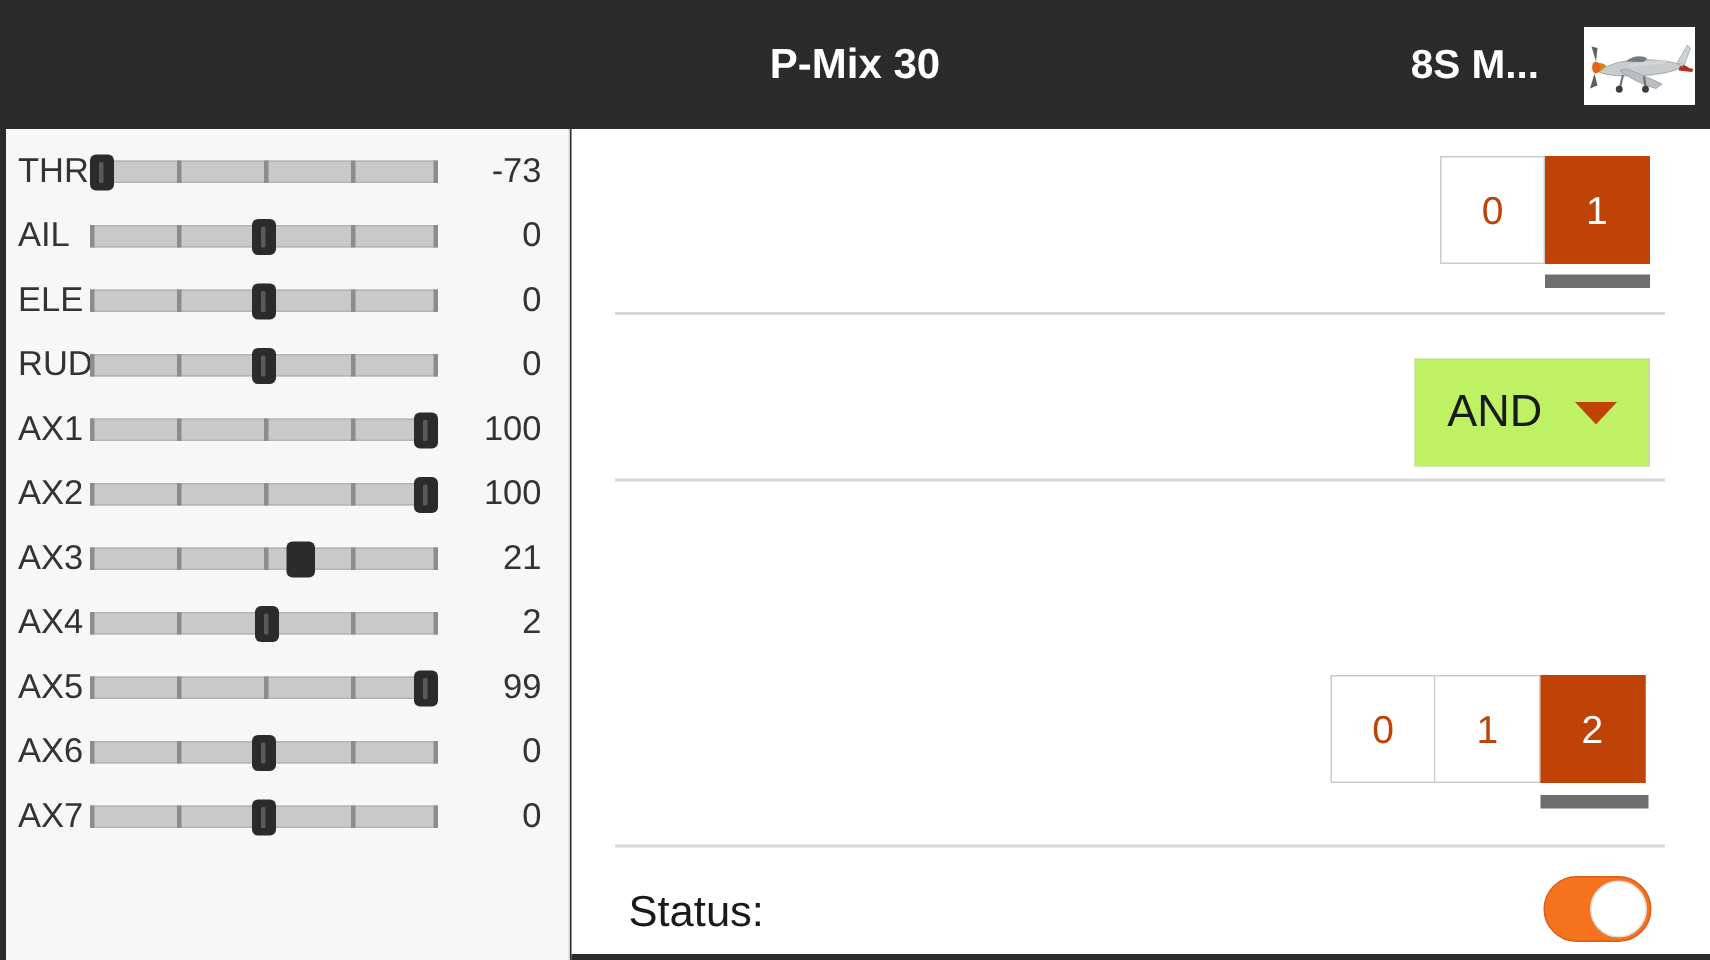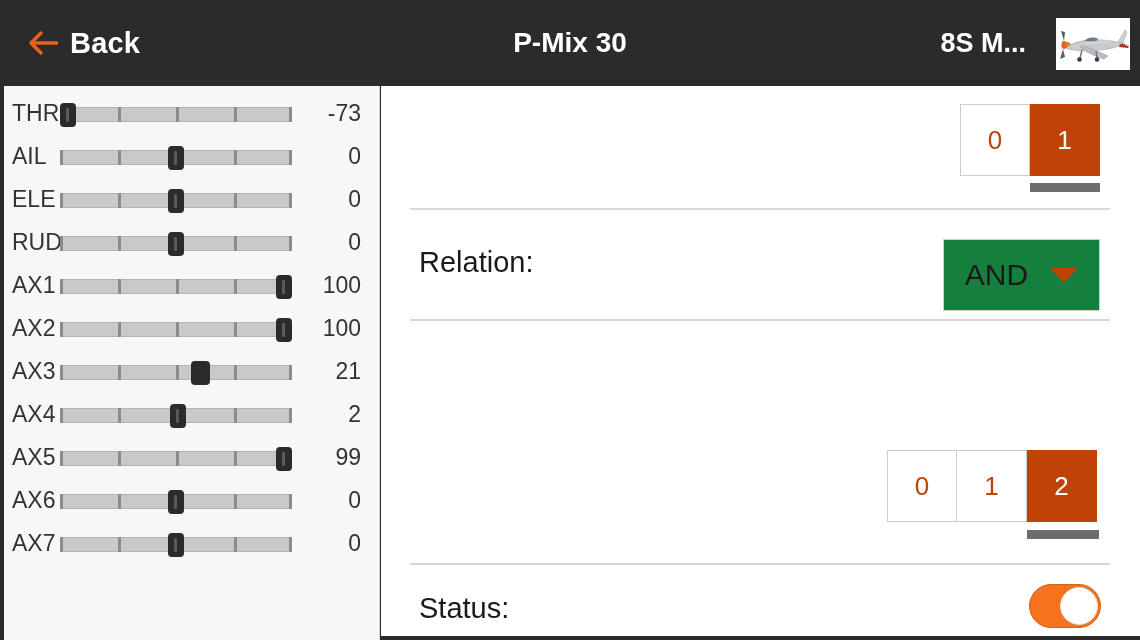--- a/index.html
+++ b/index.html
@@ -187,21 +187,21 @@
   .seg-scroll {
     position: absolute;
     height: 9px;
     background: #6e6e6e;
   }
 
   
   .dropdown {
     position: absolute;
     border: 1px solid #cfcfcf;
-    background: #15803d;
+    background: #bef264;
     display: flex;
     align-items: center;
     justify-content: center;
     gap: 22px;
     cursor: pointer;
   }
   .dropdown-text {
     color: #1a1a1a;
     font-size: 30px;
     line-height: 1;
@@ -245,29 +245,20 @@
     background: #2b2b2b;
   }
 </style>
 </head>
 <body>
 
 <div id="app">
 
   <div class="header">
 
-    <div class="back-btn">
-      <span class="back-arrow">
-        <svg viewBox="0 0 30 26" xmlns="http://www.w3.org/2000/svg">
-          <path d="M13 3 L3 13 L13 23" fill="none" stroke="#e8601c" stroke-width="3.4" stroke-linecap="round" stroke-linejoin="round"></path>
-          <path d="M3.5 13 L29 13" fill="none" stroke="#e8601c" stroke-width="3.4" stroke-linecap="round"></path>
-        </svg>
-      </span>
-      <span class="back-label">Back</span>
-    </div>
 
     <div class="header-title">P-Mix 30</div>
 
     <div class="model-name">8S M...</div>
 
     <div class="model-thumb">
       <svg viewBox="0 0 74 52" xmlns="http://www.w3.org/2000/svg">
         <rect x="0" y="0" width="74" height="52" fill="#ffffff"></rect>
 
         <path d="M10 30 C16 24, 30 21, 46 22 C55 22.5, 62 24, 66 26 C62 29, 54 31, 44 32 C30 33, 16 33, 10 30 Z" fill="#c9cbcd" stroke="#9aa0a5" stroke-width="0.6"></path>
@@ -445,21 +436,20 @@
   <div class="panel">
 
     <div class="segmented" id="seg1" style="left:579px; top:18px;">
         <div class="seg">0</div>
         <div class="seg active">1</div>
       </div>
     <div class="seg-scroll" id="seg1scroll" style="left:649px; top:97px; width:70px;"></div>
 
     <div class="divider" style="top:122px;"></div>
 
-    <div class="row-label" style="left:38px; top:162px;">Relation:</div>
     <div class="dropdown" style="left:562px; top:153px; width:157px; height:72px;">
       <span class="dropdown-text">AND</span>
       <span class="caret"></span>
     </div>
 
     <div class="divider" style="top:233px;"></div>
 
 
     <div class="segmented" id="seg2" style="left:506px; top:364px;">
         <div class="seg">0</div>

